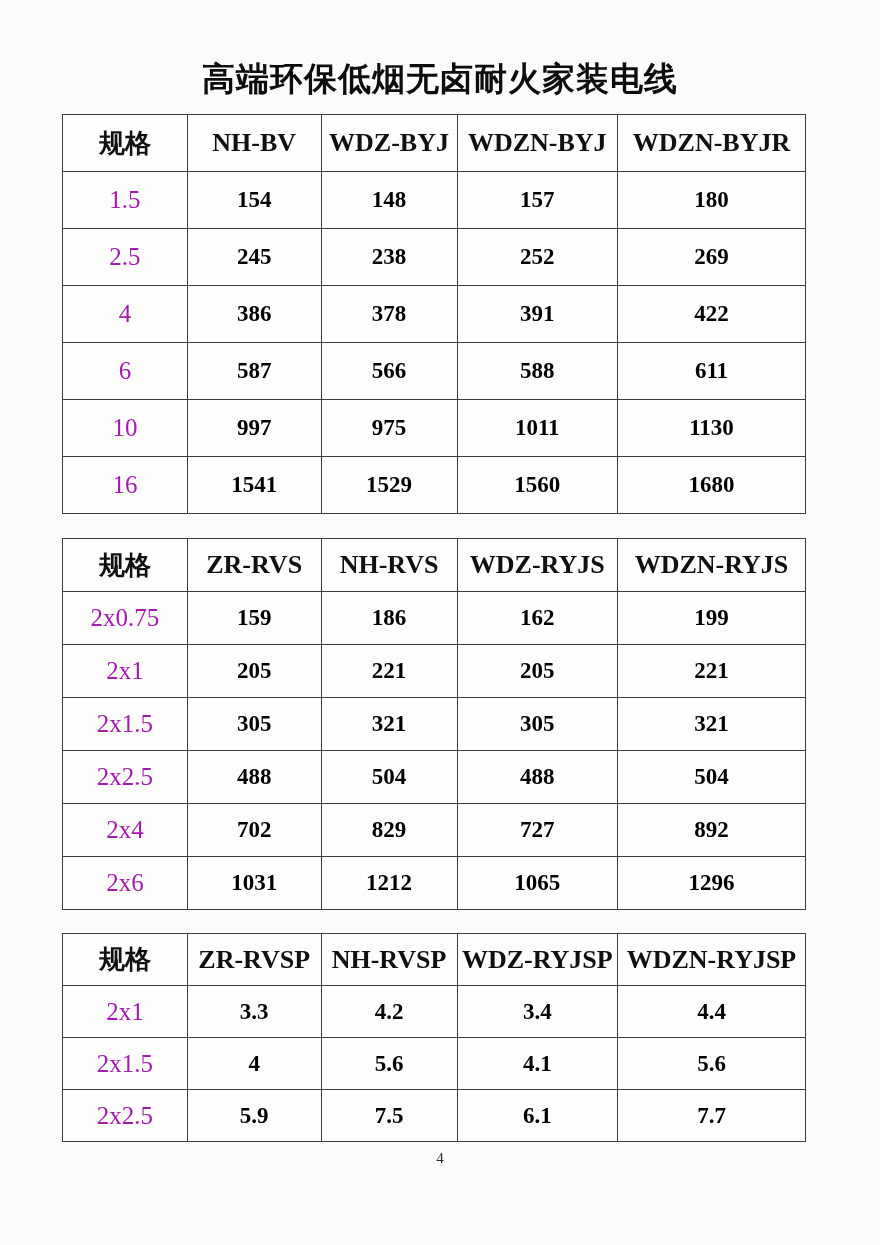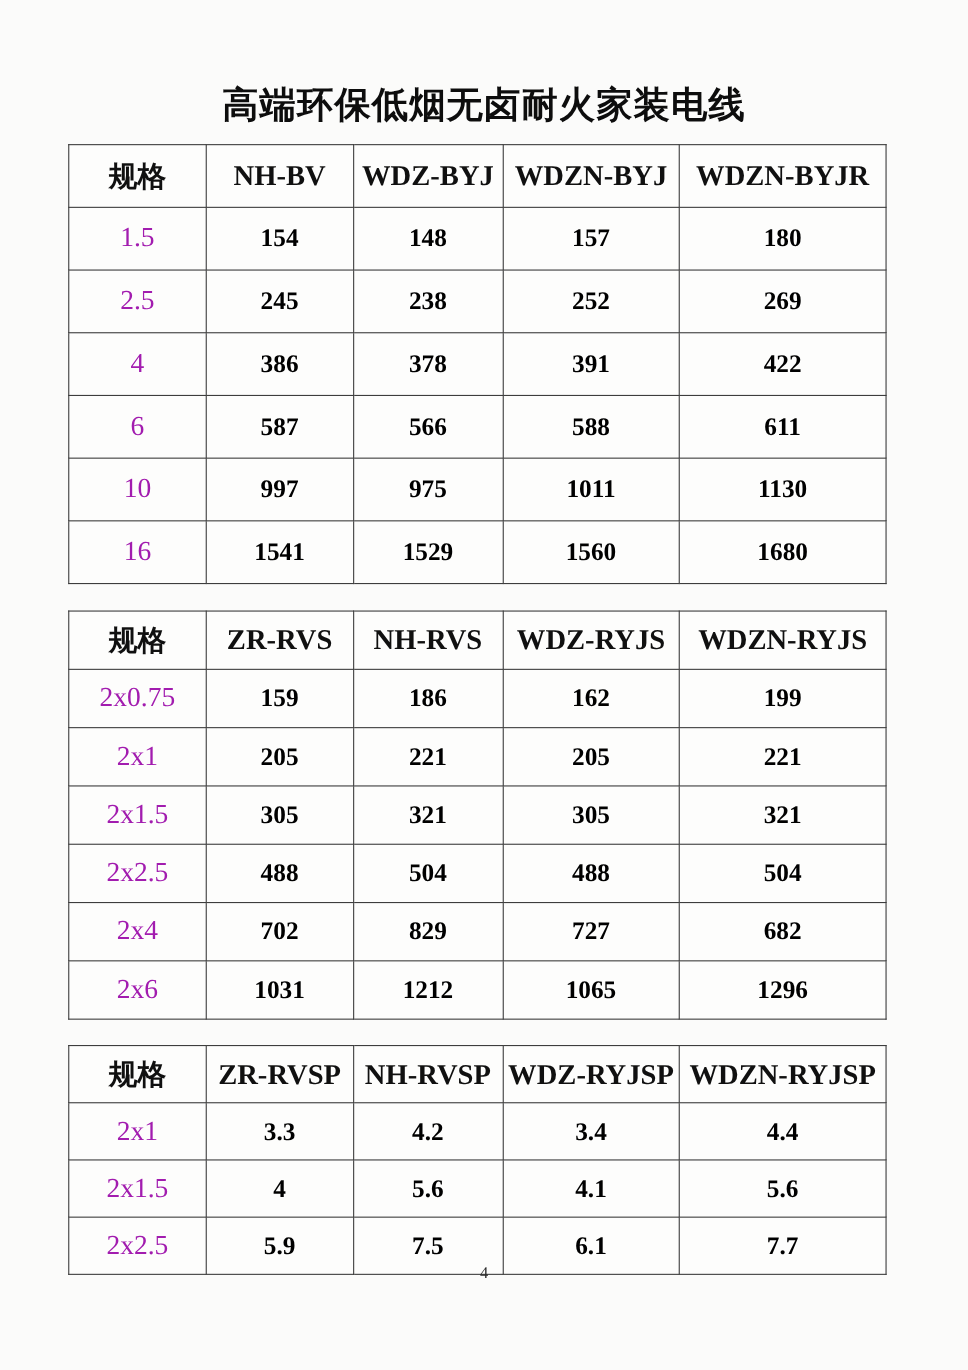--- a/index.html
+++ b/index.html
@@ -11,21 +11,21 @@
     height: 1245px;
     background: #fbfbfa;
     font-family: "Liberation Serif", "DejaVu Serif", serif;
     color: #141414;
     overflow: hidden;
   }
   .page {
     width: 880px;
     height: 1245px;
     box-sizing: border-box;
-    padding-top: 75px;
+    padding-top: 58px;
     position: relative;
   }
   .doc-title {
     text-align: center;
     font-size: 33px;
     font-weight: bold;
     letter-spacing: 1px;
     line-height: 42px;
     margin: 0 0 0 0;
     color: #0d0d0d;
@@ -194,21 +194,21 @@
           <td>488</td>
           <td>504</td>
           <td>488</td>
           <td>504</td>
         </tr>
         <tr>
           <td class="label-cell">2x4</td>
           <td>702</td>
           <td>829</td>
           <td>727</td>
-          <td>682</td>
+          <td>892</td>
         </tr>
         <tr>
           <td class="label-cell">2x6</td>
           <td>1031</td>
           <td>1212</td>
           <td>1065</td>
           <td>1296</td>
         </tr>
       </tbody>
   </table>

